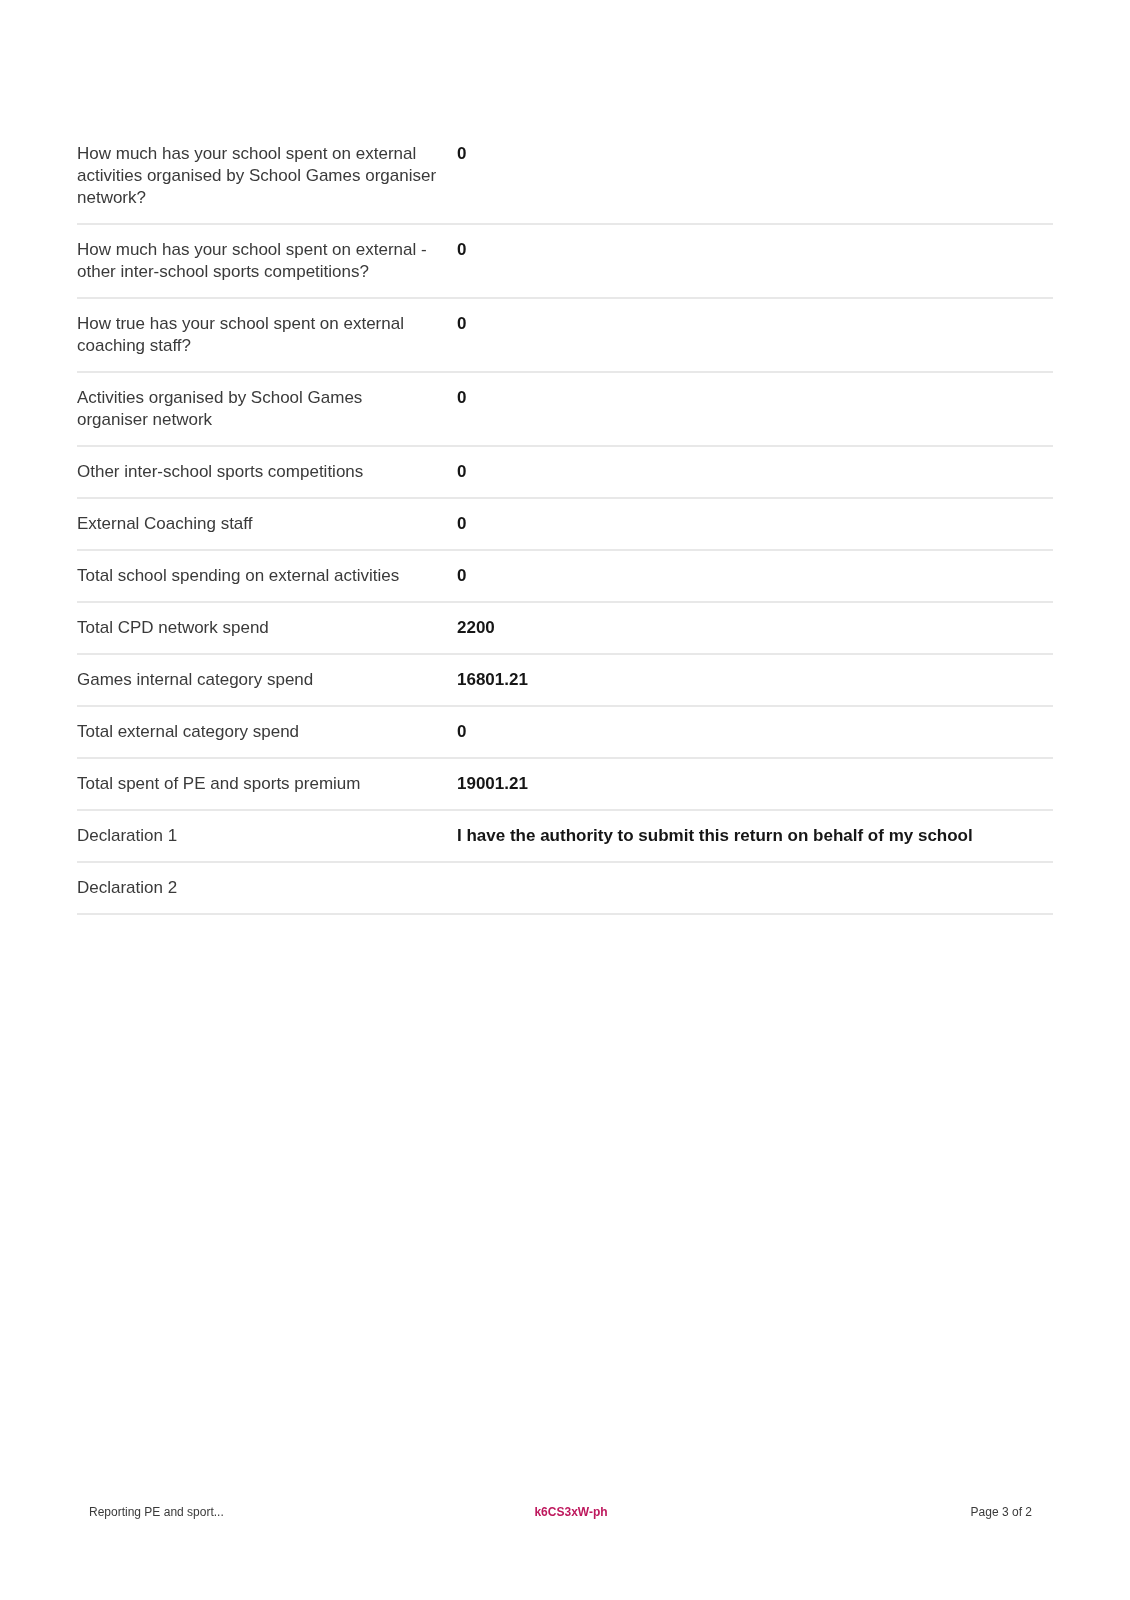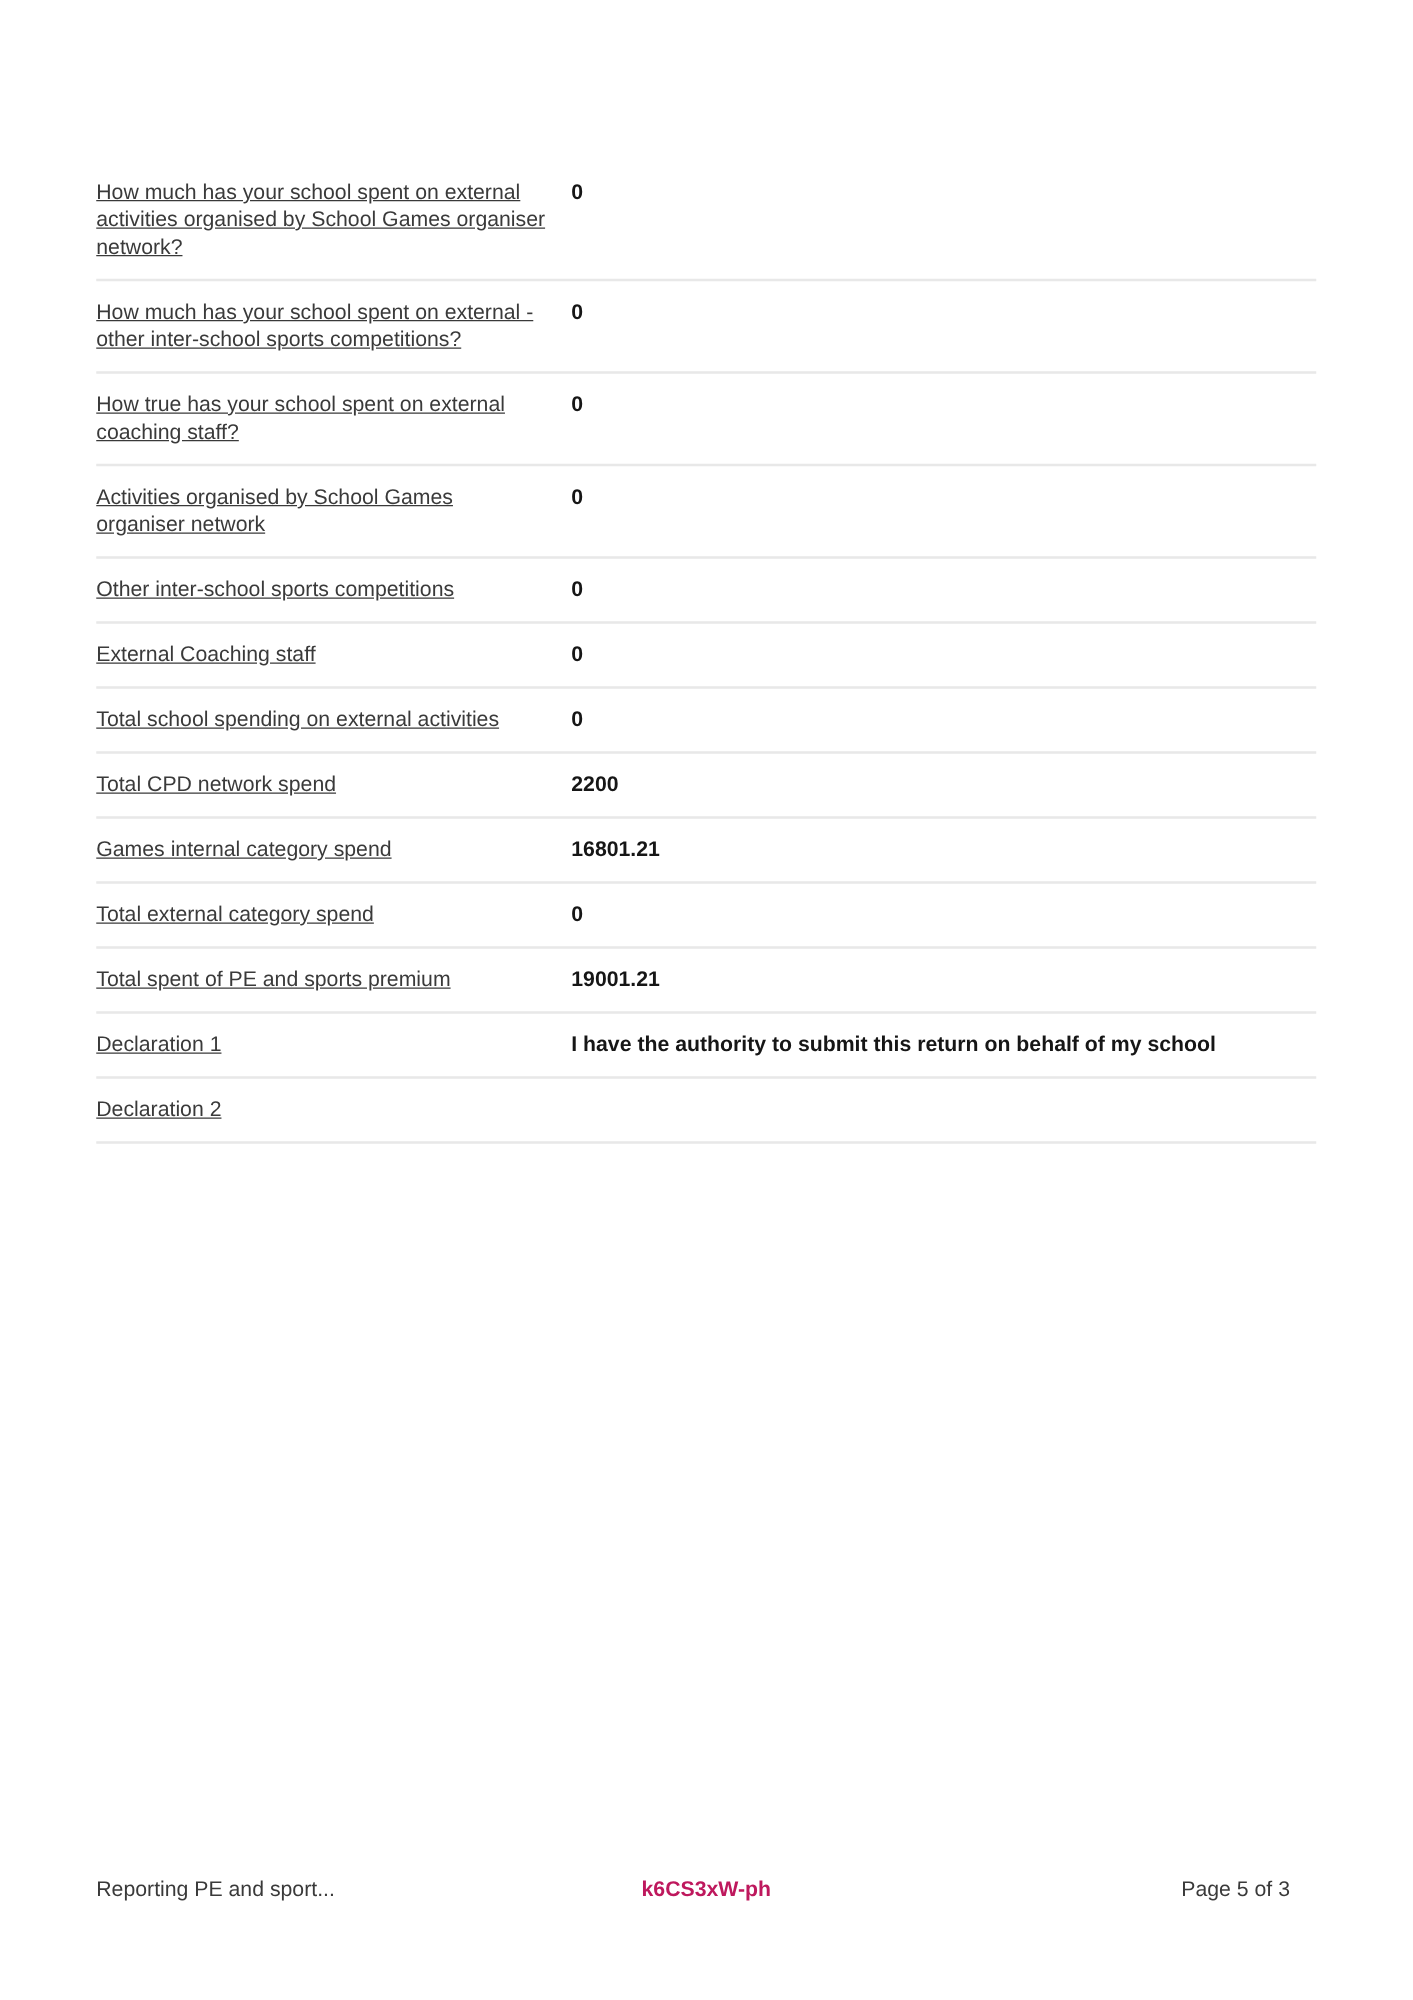--- a/index.html
+++ b/index.html
@@ -23,36 +23,35 @@
     align-items: flex-start;
     padding: 14px 0;
     border-bottom: 2px solid #e8e8e8;
   }
   .row .label {
     width: 360px;
     margin-right: 20px;
     font-size: 17px;
     line-height: 22px;
     color: #3a3a3a;
-    text-decoration: underline;
   }
   .row .value {
     flex: 1;
     font-size: 17px;
     line-height: 22px;
     font-weight: bold;
     color: #161616;
   }
   .footer {
     position: absolute;
-    left: 0;
+    left: 12px;
     right: 0;
     top: 1501px;
     height: 22px;
-    font-size: 17px;
+    font-size: 12px;
     line-height: 22px;
     color: #3a3a3a;
   }
   .footer .f-left {
     position: absolute;
     left: 77px;
     top: 0;
   }
   .footer .f-center {
     position: absolute;
@@ -134,15 +133,15 @@
     <div class="value">I have the authority to submit this return on behalf of my school</div>
   </div>
 
   <div class="row">
     <div class="label">Declaration 2</div>
   </div>
 </div>
   <div class="footer">
     <span class="f-left">Reporting PE and sport...</span>
     <span class="f-center">k6CS3xW-ph</span>
-    <span class="f-right">Page 5 of 3</span>
+    <span class="f-right">Page 3 of 2</span>
   </div>
 </div>
 
 </body></html>

